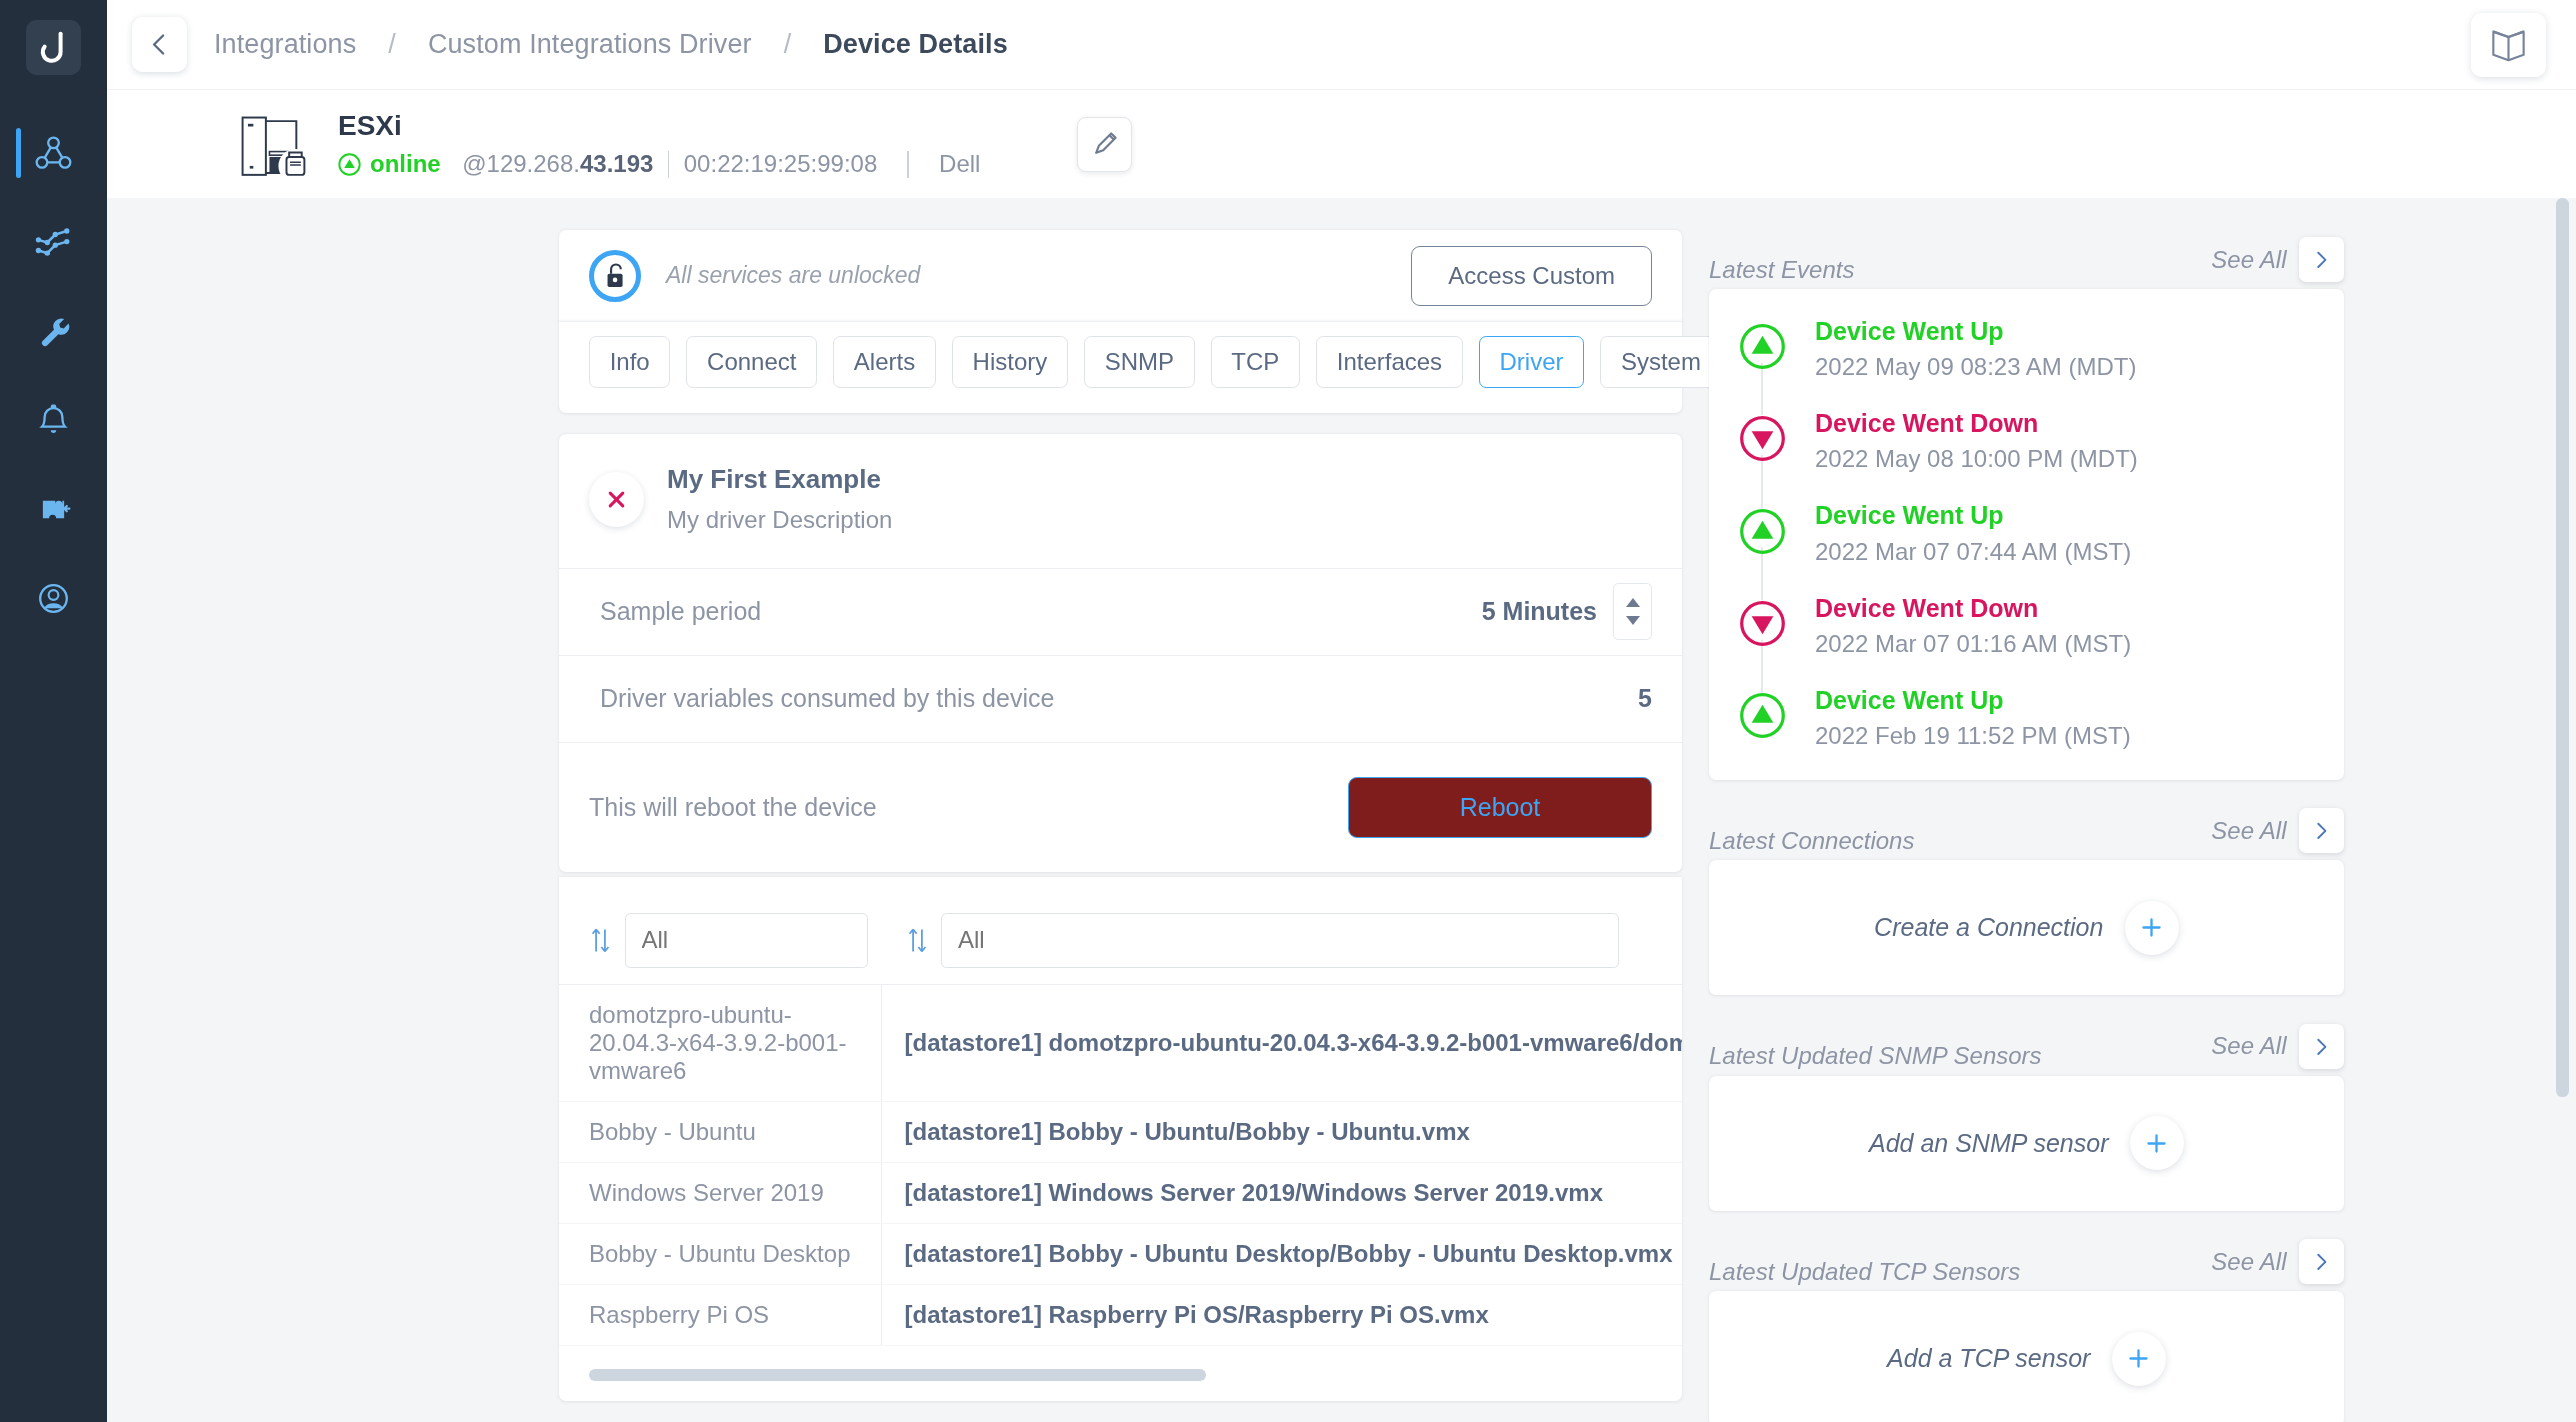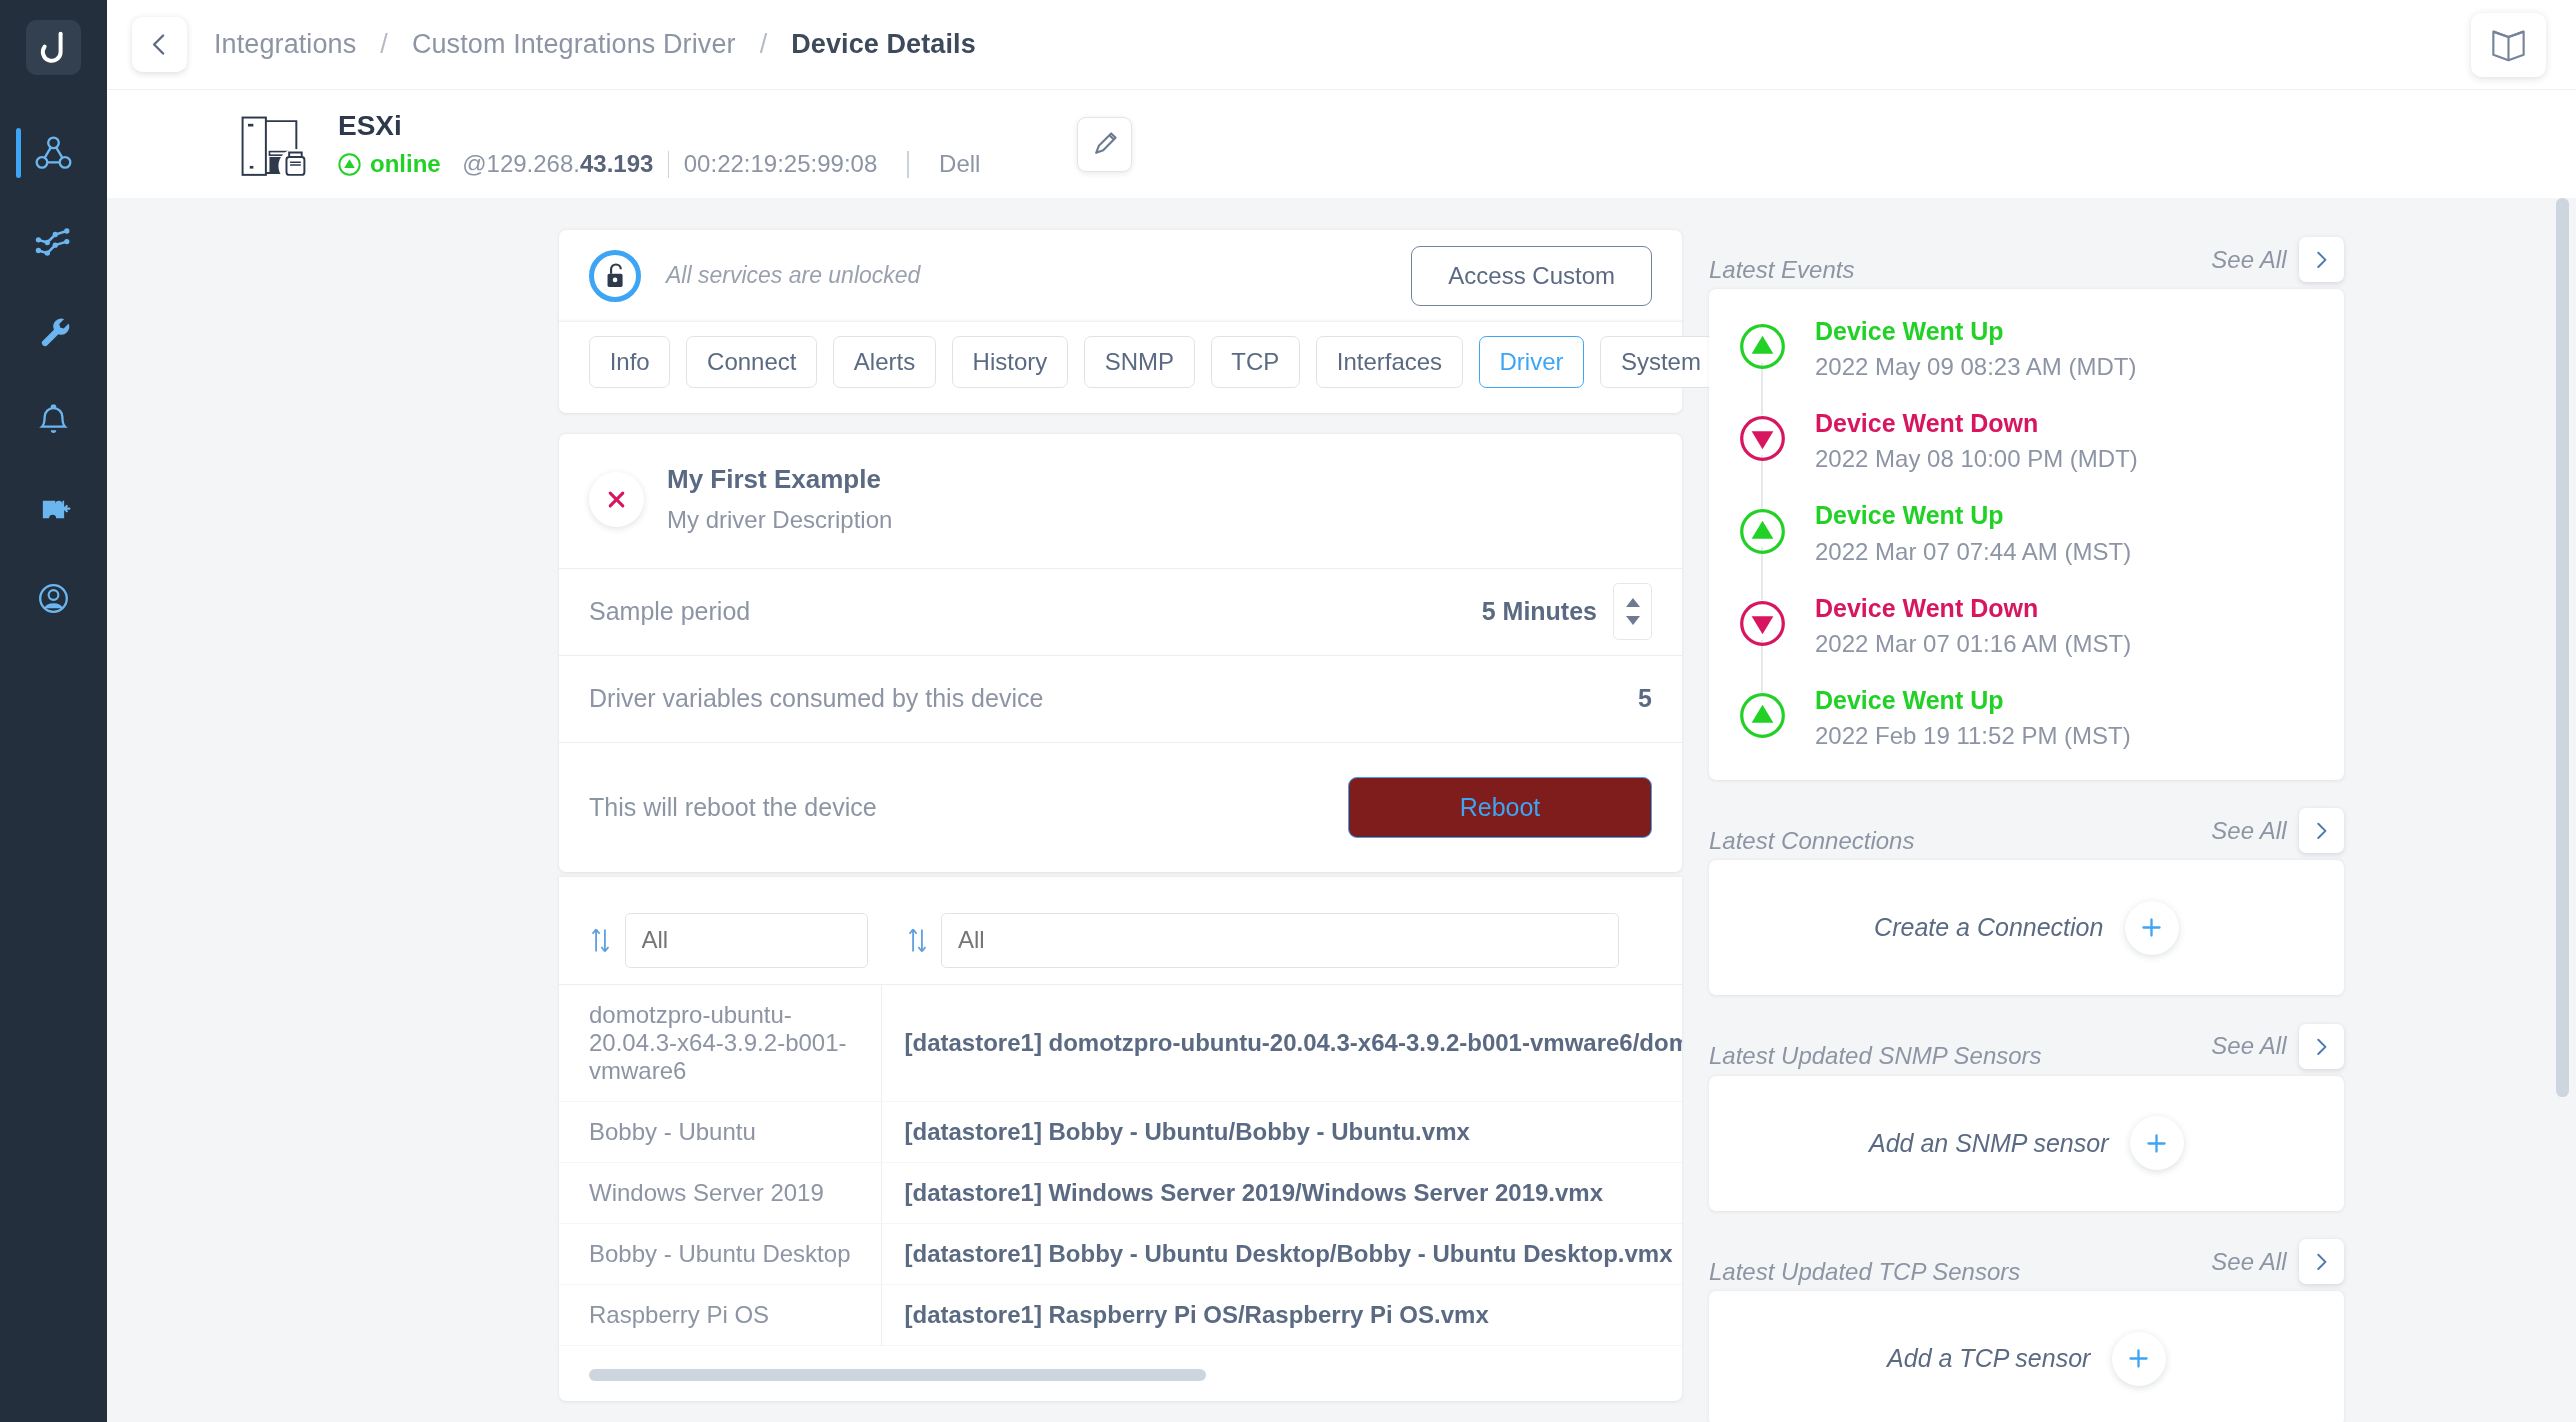--- a/index.html
+++ b/index.html
@@ -45,21 +45,21 @@
     display: flex; align-items: center; padding: 0 30px 0 25px;
     flex: 0 0 89px;
   }
   .back-btn {
     width: 55px; height: 55px; border-radius: 10.7px; background: #fff;
     box-shadow: 0 1.8px 6.3px rgba(40,60,90,.16);
     display: flex; align-items: center; justify-content: center;
     flex: 0 0 55px; cursor: pointer;
   }
   .crumbs {
-    display: flex; align-items: center; gap: 8px;
+    display: flex; align-items: center; gap: 16px;
     margin-left: 27px; font-size: 27px; color: #8d95a5;
     letter-spacing: 0.1px;
   }
   .crumbs .sep { margin: 0 16px; color: #b4bac6; }
   .crumbs .cur { color: #3d4a5c; font-weight: bold; }
   .crumbs a { color: #8d95a5; text-decoration: none; cursor: pointer; }
   .topbar-spacer { flex: 1 1 auto; }
   .book-btn {
     width: 75px; height: 64px; border-radius: 10.7px; background: #fff;
     box-shadow: 0 1.8px 7.2px rgba(40,60,90,.15);
@@ -154,21 +154,21 @@
     display: flex; align-items: center; justify-content: center;
     flex: 0 0 55px;
   }
   .driver-titles { margin-left: 23px; }
   .driver-title { font-size: 26px; font-weight: bold; color: #5b6a83; }
   .driver-desc { font-size: 24px; color: #8d95a5; margin-top: 10.7px; }
 
   .row-div { height: 0.9px; background: #eceef1; }
   .drow {
     display: flex; align-items: center; padding: 0 30px;
-    height: 86px; font-size: 25px; color: #8d95a5;
+    height: 86px; font-size: 25px; color: #8d95a5; margin-left: 11px;
   }
   .drow .spacer { flex: 1 1 auto; }
   .drow .val { font-size: 25px; color: #5b6a83; font-weight: bold; }
   .stepper {
     width: 39px; height: 57px; margin-left: 16px;
     border: 0.9px solid #e4e7ec; border-radius: 5.4px; background: #fff;
     display: flex; flex-direction: column; align-items: center; justify-content: center;
     gap: 9px; cursor: pointer;
   }
   .tri-up { width:0;height:0;border-left:7.2px solid transparent;border-right:7.2px solid transparent;border-bottom:9px solid #6d7a90; }

